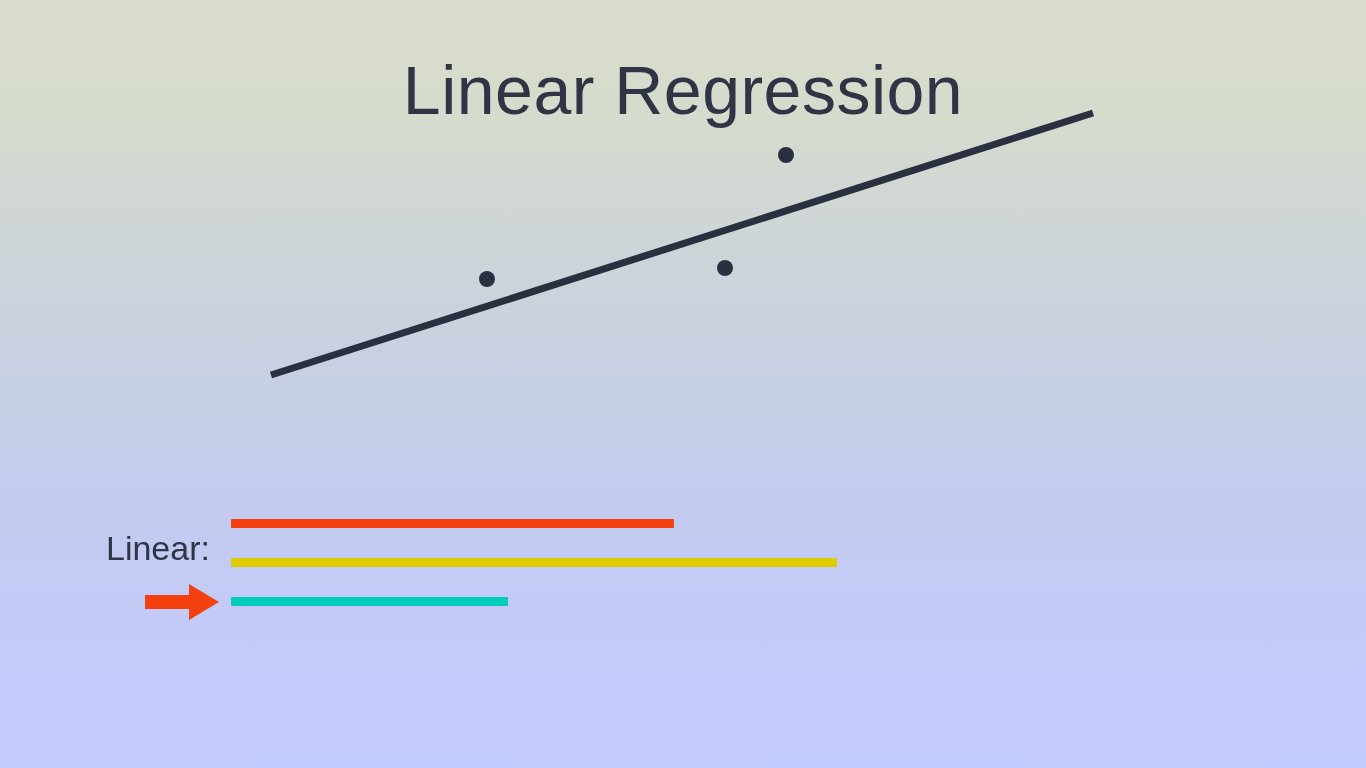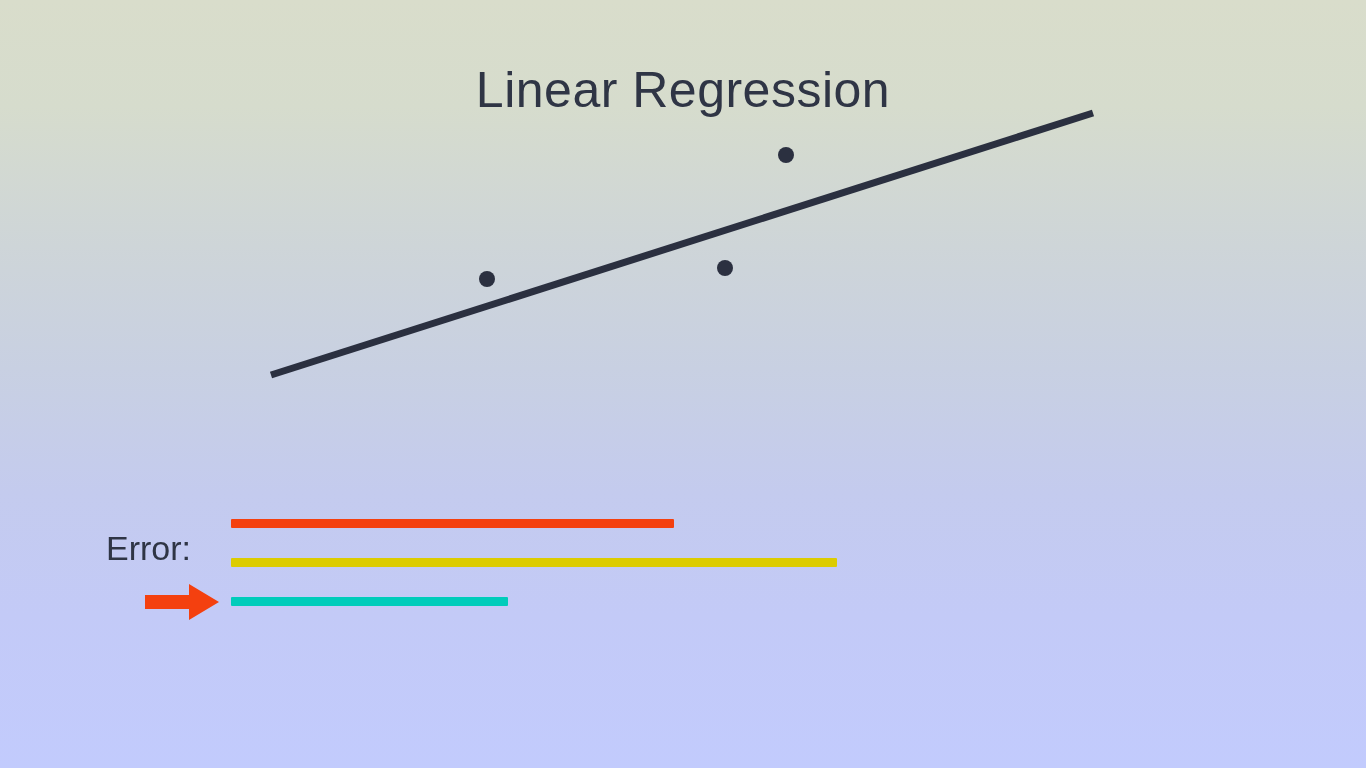--- a/index.html
+++ b/index.html
@@ -27,21 +27,21 @@
     overflow: hidden;
   }
 
   
   #title {
     position: absolute;
     left: 0;
     top: 48px;
     width: 1366px;
     text-align: center;
-    font-size: 50px;
+    font-size: 68px;
     line-height: 84px;
     font-weight: 400;
     color: #2f3545;
     letter-spacing: 0.5px;
     white-space: nowrap;
   }
 
   
   #plot {
     position: absolute;
@@ -102,21 +102,21 @@
 
   <div id="title">Linear Regression</div>
 
   <svg id="plot" viewBox="0 0 1366 768" width="1366" height="768" xmlns="http://www.w3.org/2000/svg">
       <circle cx="487" cy="279" r="8" fill="#2b3040"></circle>
       <circle cx="725" cy="268" r="8" fill="#2b3040"></circle>
       <circle cx="786" cy="155" r="8" fill="#2b3040"></circle>
       <line x1="271" y1="375" x2="1093" y2="113" stroke="#2b3040" stroke-width="7"></line>
     </svg>
 
-  <div id="error-label">Error:</div>
+  <div id="error-label">Linear:</div>
 
   <svg id="arrow-indicator" viewBox="0 0 74 36" width="74" height="36" xmlns="http://www.w3.org/2000/svg">
     <polygon points="0,11 44,11 44,0 74,18 44,36 44,25 0,25" fill="#f4400f"></polygon>
   </svg>
 
   <div class="err-bar" id="err-bar-1" style="left: 231px; top: 519px; width: 443px; background: rgb(244, 64, 15);"></div>
   <div class="err-bar" id="err-bar-2" style="left: 231px; top: 558px; width: 606px; background: rgb(220, 204, 0);"></div>
   <div class="err-bar" id="err-bar-3" style="left: 231px; top: 597px; width: 277px; background: rgb(0, 204, 187);"></div>
 
 </div>

